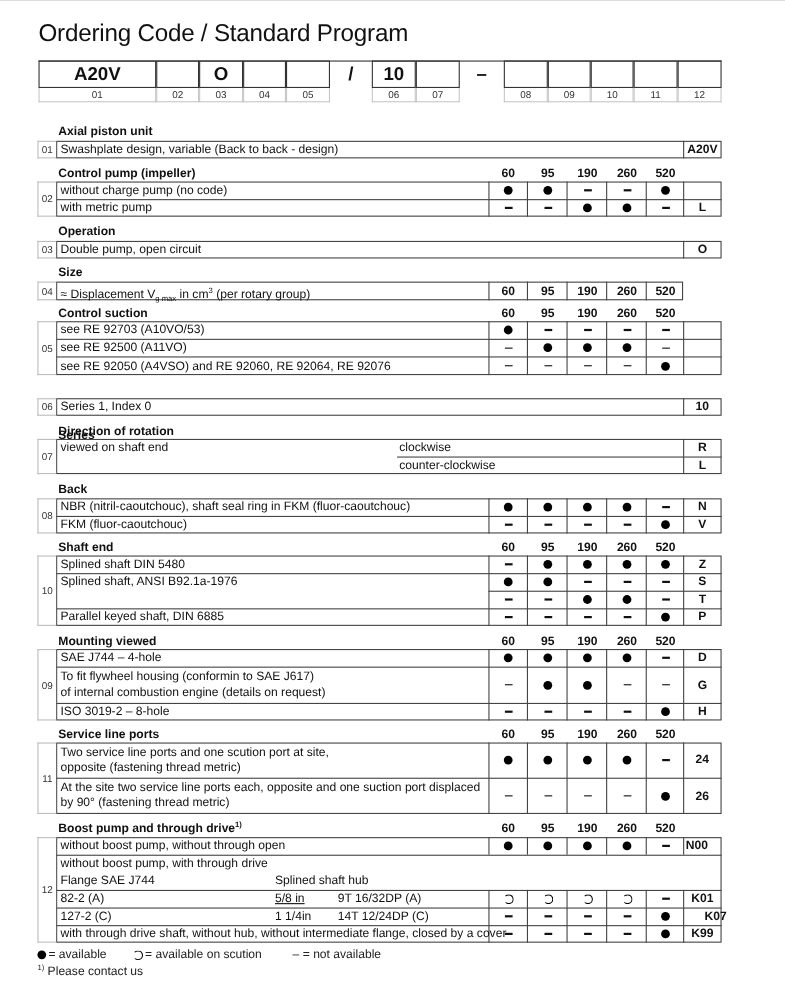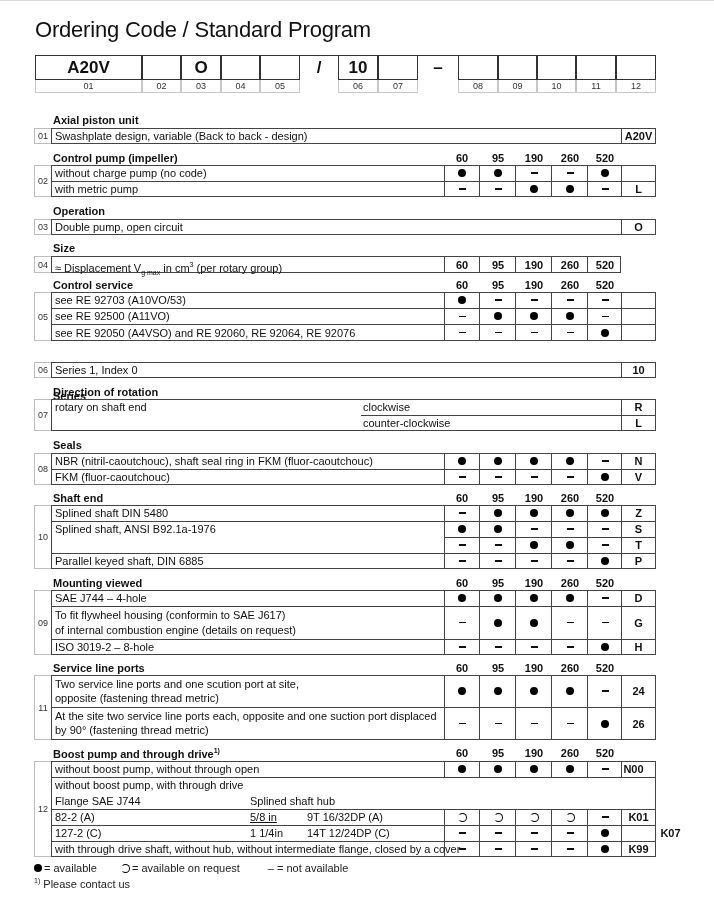--- a/index.html
+++ b/index.html
@@ -148,21 +148,21 @@
     <div class="vline" style="left:515px;top:256px;height:17px;"></div>
     <div class="vline" style="left:551px;top:256px;height:17px;"></div>
     <div class="vline" style="left:587px;top:256px;height:17px;"></div>
     <div class="numcell" style="top:256px;height:17px;">04</div>
     <div class="txt" style="left:55px;top:258px;"><span>≈ Displacement V</span><sub>g max</sub><span> in cm</span><sup>3</sup><span> (per rotary group)</span></div>
     <div class="opt" style="left:444px;top:256px;height:17px;font-weight:bold;font-size:11px;">60</div>
     <div class="opt" style="left:480px;top:256px;height:17px;font-weight:bold;font-size:11px;">95</div>
     <div class="opt" style="left:516px;top:256px;height:17px;font-weight:bold;font-size:11px;">190</div>
     <div class="opt" style="left:552px;top:256px;height:17px;font-weight:bold;font-size:11px;">260</div>
     <div class="opt" style="left:587px;top:256px;height:17px;font-weight:bold;font-size:11px;">520</div>
-    <div class="sec-title" style="top:279px;">Control service</div>
+    <div class="sec-title" style="top:279px;">Control suction</div>
     <div class="size-h" style="left:444px;top:279px;">60</div>
     <div class="size-h" style="left:480px;top:279px;">95</div>
     <div class="size-h" style="left:516px;top:279px;">190</div>
     <div class="size-h" style="left:552px;top:279px;">260</div>
     <div class="size-h" style="left:587px;top:279px;">520</div>
     <div class="box" style="left:51px;top:292px;width:605px;height:49px;"></div>
     <div class="vline" style="left:444px;top:292px;height:49px;"></div>
     <div class="vline" style="left:479px;top:292px;height:49px;"></div>
     <div class="vline" style="left:515px;top:292px;height:49px;"></div>
     <div class="vline" style="left:551px;top:292px;height:49px;"></div>
@@ -223,26 +223,26 @@
     <div class="box" style="left:51px;top:362px;width:605px;height:16px;"></div>
     <div class="vline" style="left:621px;top:362px;height:16px;"></div>
     <div class="numcell" style="top:362px;height:16px;">06</div>
     <div class="txt" style="left:55px;top:363px;">Series 1, Index 0</div>
     <div class="codeval" style="left:621px;top:362px;width:35px;height:16px;">10</div>
     <div class="sec-title" style="top:386px;">Direction of rotation</div>
     <div class="box" style="left:51px;top:399px;width:605px;height:32px;"></div>
     <div class="vline" style="left:621px;top:399px;height:32px;"></div>
     <div class="hline" style="left:361px;top:415px;width:295px;"></div>
     <div class="numcell" style="top:399px;height:32px;">07</div>
-    <div class="txt" style="left:55px;top:400px;">rotary on shaft end</div>
+    <div class="txt" style="left:55px;top:400px;">viewed on shaft end</div>
     <div class="txt" style="left:363px;top:400px;">clockwise</div>
     <div class="codeval" style="left:621px;top:399px;width:35px;height:16px;">R</div>
     <div class="txt" style="left:363px;top:416px;">counter-clockwise</div>
     <div class="codeval" style="left:621px;top:415px;width:35px;height:16px;">L</div>
-    <div class="sec-title" style="top:439px;">Seals</div>
+    <div class="sec-title" style="top:439px;">Back</div>
     <div class="box" style="left:51px;top:453px;width:605px;height:32px;"></div>
     <div class="vline" style="left:444px;top:453px;height:32px;"></div>
     <div class="vline" style="left:479px;top:453px;height:32px;"></div>
     <div class="vline" style="left:515px;top:453px;height:32px;"></div>
     <div class="vline" style="left:551px;top:453px;height:32px;"></div>
     <div class="vline" style="left:587px;top:453px;height:32px;"></div>
     <div class="vline" style="left:621px;top:453px;height:32px;"></div>
     <div class="hline" style="left:51px;top:469px;width:605px;"></div>
     <div class="numcell" style="top:453px;height:32px;">08</div>
     <div class="txt" style="left:55px;top:454px;">NBR (nitril-caoutchouc), shaft seal ring in FKM (fluor-caoutchouc)</div>
@@ -556,21 +556,21 @@
     </div>
     <div class="opt" style="left:516px;top:825px;height:16px;">
       <span class="dash"></span>
     </div>
     <div class="opt" style="left:552px;top:825px;height:16px;">
       <span class="dash"></span>
     </div>
     <div class="opt" style="left:587px;top:825px;height:16px;">
       <span class="dot"></span>
     </div>
-    <div class="codeval" style="left:621px;top:825px;width:59px;height:16px;padding-left:20px;">K07</div>
+    <div class="codeval" style="left:621px;top:825px;width:59px;height:16px;">K07</div>
     <div class="txt" style="left:55px;top:842px;">with through drive shaft, without hub, without intermediate flange, closed by a cover</div>
     <div class="opt" style="left:444px;top:841px;height:16px;">
       <span class="dash"></span>
     </div>
     <div class="opt" style="left:480px;top:841px;height:16px;">
       <span class="dash"></span>
     </div>
     <div class="opt" style="left:516px;top:841px;height:16px;">
       <span class="dash"></span>
     </div>
@@ -580,16 +580,16 @@
     <div class="opt" style="left:587px;top:841px;height:16px;">
       <span class="dot"></span>
     </div>
     <div class="codeval" style="left:621px;top:841px;width:35px;height:16px;">K99</div>
   </div>
 
 <div class="legend" style="left:34px;top:862px;display:flex;align-items:center;">
   <span class="dot" style="width:8px;height:8px;"></span>
   <span style="margin-left:2px;">= available</span>
   <span class="ring" style="margin-left:24px;"></span>
-  <span style="margin-left:2px;">= available on request</span>
+  <span style="margin-left:2px;">= available on scution</span>
   <span style="margin-left:28px;">– = not available</span>
 </div>
 <div class="legend" style="left:34px;top:877px;"><sup>1)</sup><span> Please contact us</span></div>
 
 </body></html>

